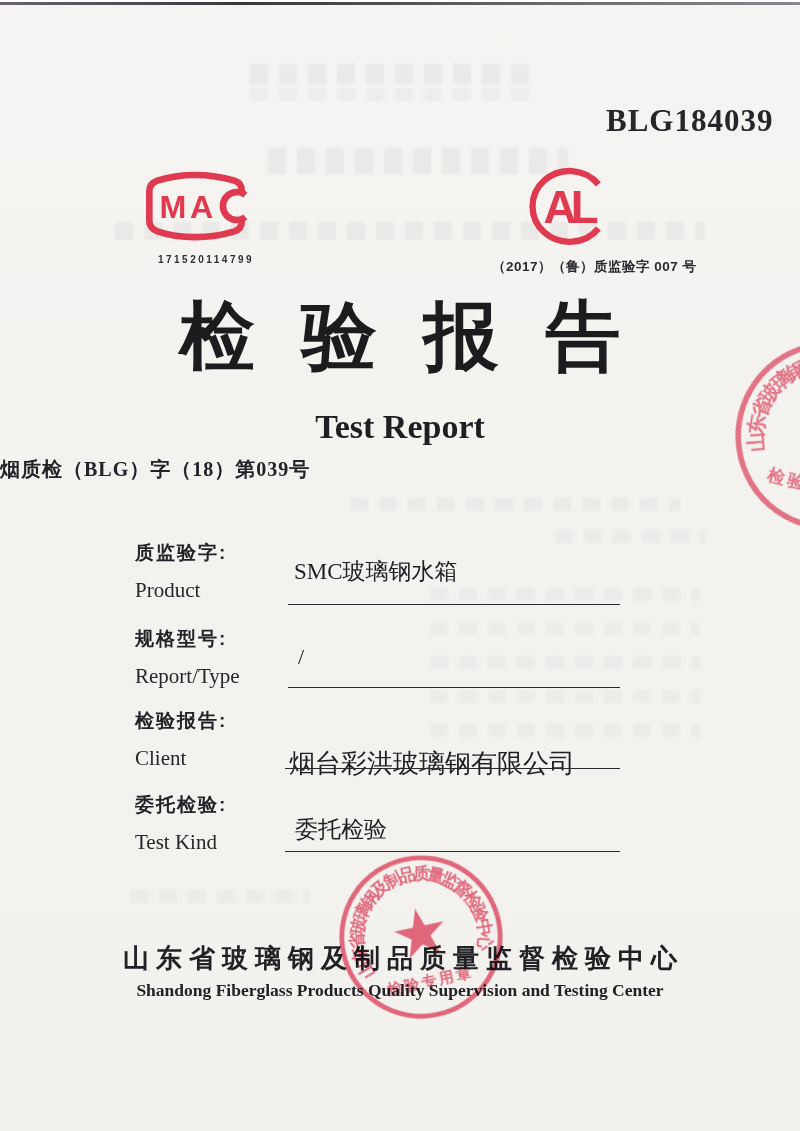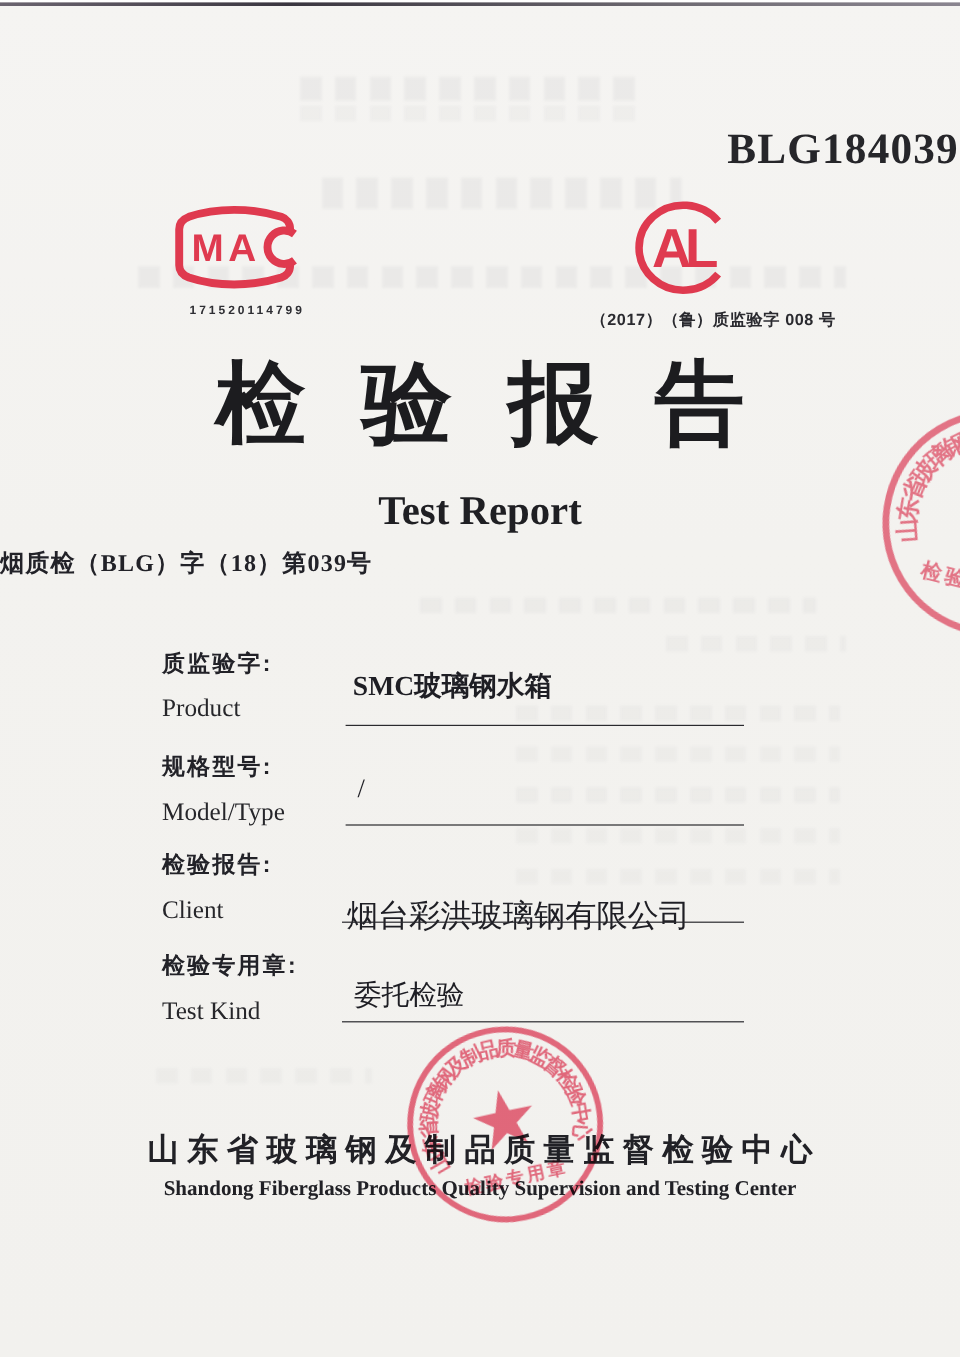--- a/index.html
+++ b/index.html
@@ -7,21 +7,21 @@
     position:relative;width:800px;height:1131px;margin:0;
     background:linear-gradient(180deg,#f5f4f2 0%,#f3f2ef 40%,#f2f1ee 100%);
     overflow:hidden;
     font-family:"Liberation Serif",serif;
     color:#222226;
   }
   .scan-edge-top{position:absolute;top:2px;left:0;width:100%;height:3px;
     background:linear-gradient(90deg,#6b6470,#3a3640 30%,#6e6a72 70%,#8a8590);}
   .scan-edge-white{position:absolute;top:0;left:0;width:100%;height:2px;background:#fff;}
 
-  .report-code{position:absolute;left:606px;top:103px;font-size:36px;font-weight:bold;
+  .report-code{position:absolute;left:606px;top:103px;font-size:31px;font-weight:bold;
     letter-spacing:1px;color:#26262a;}
 
   .cma-wrap{position:absolute;left:142px;top:166px;width:110px;height:110px;}
   .cma-num{position:absolute;left:146px;top:254px;width:120px;text-align:center;
     font-family:"Liberation Sans",sans-serif;font-size:10px;font-weight:bold;
     letter-spacing:2.5px;color:#2e2e33;}
   .cal-wrap{position:absolute;left:519px;top:160px;width:118px;height:92px;}
   .cal-approval{position:absolute;left:492px;top:258px;width:230px;
     font-family:"Liberation Sans",sans-serif;font-size:13.5px;font-weight:600;
     color:#2a2a2f;letter-spacing:0.5px;}
@@ -85,49 +85,49 @@
     </svg>
   </div>
   <div class="cma-num">171520114799</div>
 
   <div class="cal-wrap">
     <svg width="118" height="92" viewBox="0 0 150 115">
       <path d="M 101 30 A 47 45 0 1 0 101 86" fill="none" stroke="#df3a4f" stroke-width="8"></path>
       <text x="31" y="79" font-family="Liberation Sans, sans-serif" font-size="58" font-weight="bold" letter-spacing="-7" fill="#df3a4f">AL</text>
     </svg>
   </div>
-  <div class="cal-approval">（2017）（鲁）质监验字 008 号</div>
+  <div class="cal-approval">（2017）（鲁）质监验字 007 号</div>
 
   <div class="title-cn">检验报告</div>
   <div class="title-en">Test Report</div>
   <div class="report-no">烟质检（BLG）字（18）第039号</div>
 
   <div class="field-row" style="top:540px;">
     <div class="label-cn">质监验字:</div>
     <div class="label-en">Product</div>
   </div>
-  <div class="field-value" style="left:294px;top:556px;font-size:23px;font-weight:bold;">SMC玻璃钢水箱</div>
+  <div class="field-value" style="left:294px;top:556px;font-size:23px;font-weight:normal;">SMC玻璃钢水箱</div>
   <div class="underline" style="left:288px;top:604px;width:332px;"></div>
 
   <div class="field-row" style="top:626px;">
     <div class="label-cn">规格型号:</div>
-    <div class="label-en">Model/Type</div>
+    <div class="label-en">Report/Type</div>
   </div>
   <div class="field-value" style="left:298px;top:644px;font-size:22px;">/</div>
   <div class="underline" style="left:288px;top:687px;width:332px;"></div>
 
   <div class="field-row" style="top:708px;">
     <div class="label-cn">检验报告:</div>
     <div class="label-en">Client</div>
   </div>
   <div class="field-value" style="left:289px;top:726px;font-size:26px;margin-top:20px;">烟台彩洪玻璃钢有限公司</div>
   <div class="underline" style="left:285px;top:768px;width:335px;"></div>
 
   <div class="field-row" style="top:792px;">
-    <div class="label-cn">检验专用章:</div>
+    <div class="label-cn">委托检验:</div>
     <div class="label-en">Test Kind</div>
   </div>
   <div class="field-value" style="left:295px;top:814px;font-size:23px;">委托检验</div>
   <div class="underline" style="left:285px;top:851px;width:335px;"></div>
 
   <div class="footer-cn">山东省玻璃钢及制品质量监督检验中心</div>
   <div class="footer-en">Shandong Fiberglass Products Quality Supervision and Testing Center</div>
 
   <div class="seal seal-main">
     <svg width="176" height="176" viewBox="0 0 200 200">

